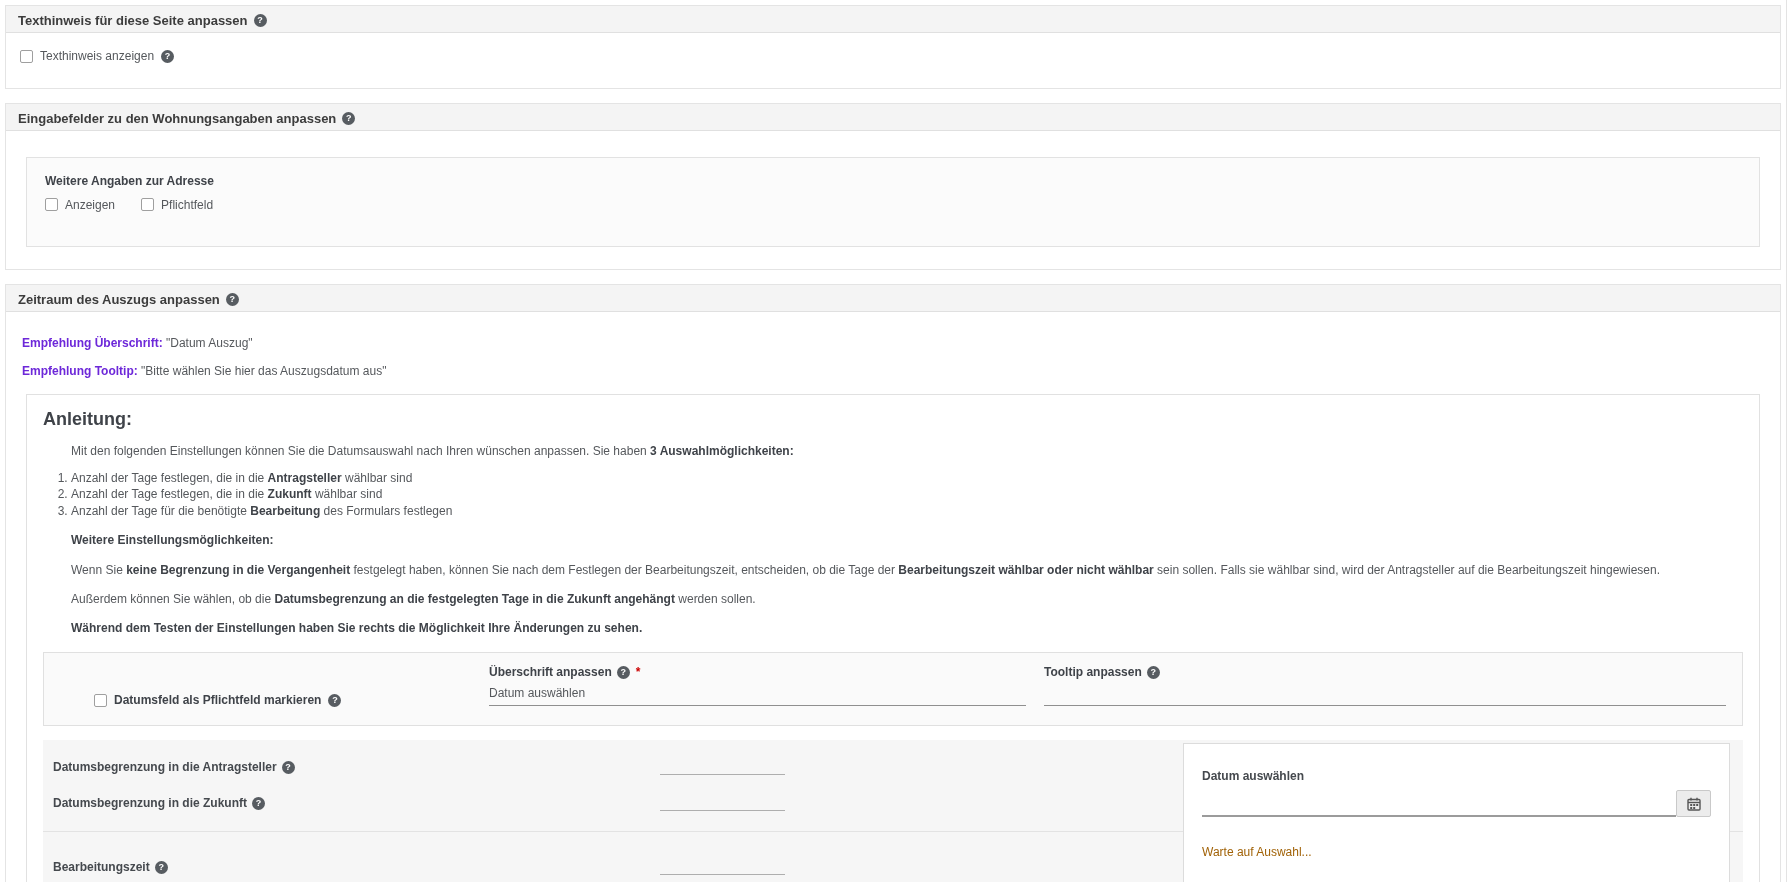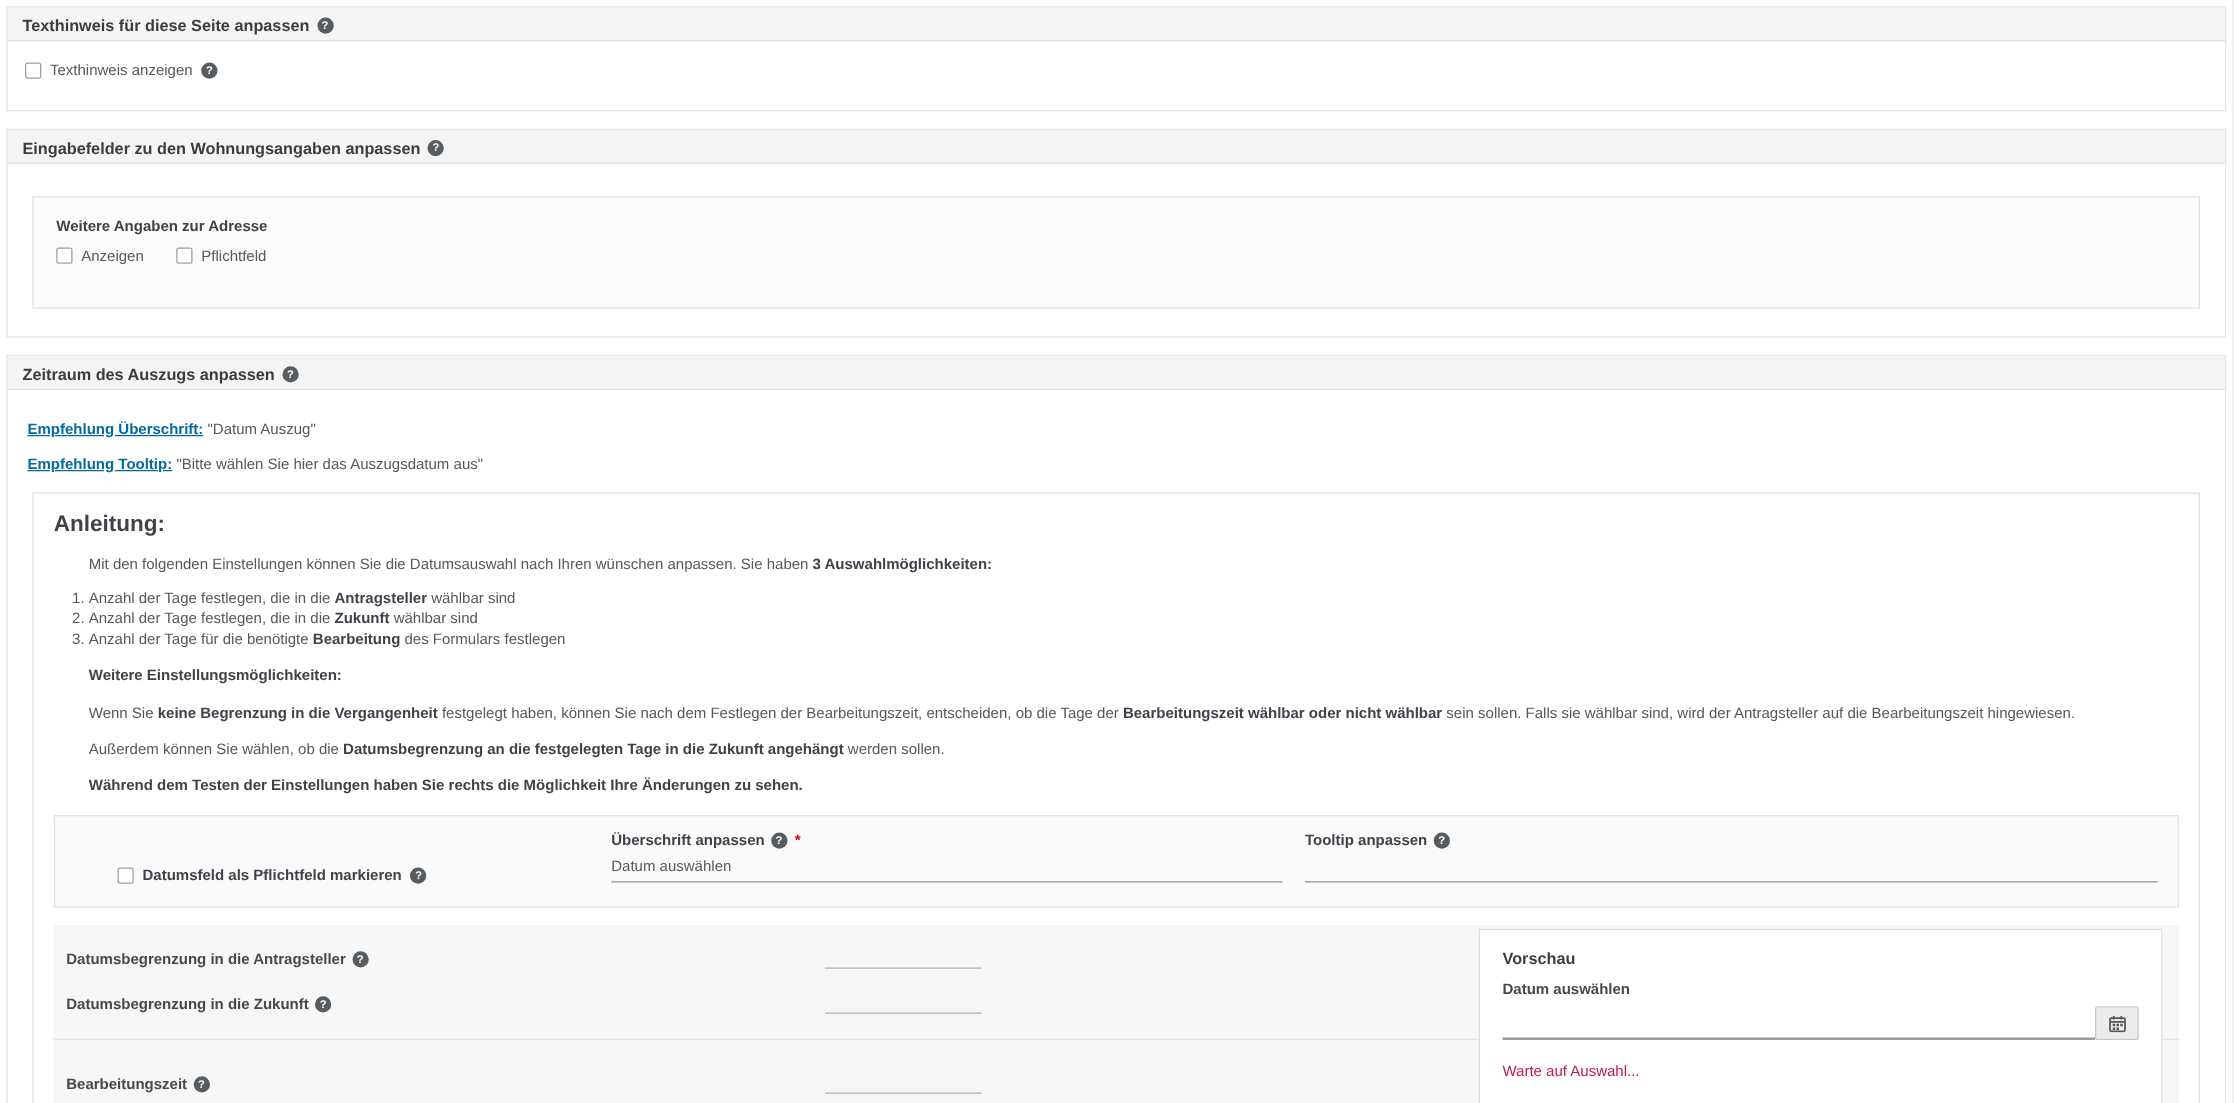--- a/index.html
+++ b/index.html
@@ -46,21 +46,21 @@
     border:1px solid #e2e2e2; background:#fbfbfb;
     margin: 14px 6px 10px 6px;
     padding: 16px 18px 34px 18px;
   }
   .group-label { font-weight:bold; color:#3f4349; margin-bottom:10px; }
   .cb-inline-group { display:flex; gap:26px; }
 
   
   .p3-body { padding: 10px 14px 28px 14px; }
   .reco-line { margin: 14px 0 0 2px; }
-  .reco-line .lbl { font-weight:bold; color:#0369a1;text-decoration:underline; }
+  .reco-line .lbl { font-weight:bold; color:#6d28d9; }
   .anleitung-box {
     border:1px solid #e1e1e1; background:#fff;
     margin: 16px 6px 0 6px;
     padding: 14px 16px 26px 16px;
   }
   .anleitung-title { font-weight:bold; color:#3f4349; font-size:18px; }
   .anleitung-box p { margin: 13px 0 0 28px; line-height:1.35; }
   .anleitung-box ol { margin: 12px 0 0 0; padding-left: 28px; }
   .anleitung-box ol li { margin: 1px 0; line-height:1.3; }
   .seg-b { font-weight:bold; color:#3f4349; }
@@ -119,21 +119,21 @@
     font-family:"Liberation Sans", sans-serif; font-size:12px;
     padding: 6px 2px; outline:none;
   }
   .cal-btn {
     flex:0 0 auto;
     width:35px; height:27px;
     background:#ececec; border:1px solid #c9c9c9; border-radius:2px;
     display:flex; align-items:center; justify-content:center;
     cursor:pointer; padding:0;
   }
-  .vorschau-status { margin-top: 18px; color:#be185d; }
+  .vorschau-status { margin-top: 28px; color:#a16207; }
 </style>
 </head>
 <body>
 
 <div class="page">
 
   <section class="panel">
     <header class="panel-header">
       <span>Texthinweis für diese Seite anpassen</span>
       <span class="help">?</span>
@@ -241,21 +241,20 @@
           <hr class="block-divider">
           <div class="limit-row">
             <div class="llabel">
               <span>Bearbeitungszeit</span>
               <span class="help">?</span>
             </div>
             <input class="short-input" type="text" value="" style="">
           </div>
 
           <div class="vorschau">
-            <div class="vorschau-title">Vorschau</div>
             <div class="vorschau-label">Datum auswählen</div>
             <div class="vorschau-input-row">
               <input class="vorschau-date" type="text" value="" style="">
               <button class="cal-btn">
                 <svg width="14" height="14" viewBox="0 0 14 14">
                   <rect x="1" y="2.5" width="12" height="10.5" rx="1" fill="none" stroke="#555" stroke-width="1.4"></rect>
                   <line x1="1" y1="5.5" x2="13" y2="5.5" stroke="#555" stroke-width="1.4"></line>
                   <line x1="4" y1="0.8" x2="4" y2="3.5" stroke="#555" stroke-width="1.4"></line>
                   <line x1="10" y1="0.8" x2="10" y2="3.5" stroke="#555" stroke-width="1.4"></line>
                   <rect x="3.2" y="7" width="2" height="2" fill="#555"></rect>

